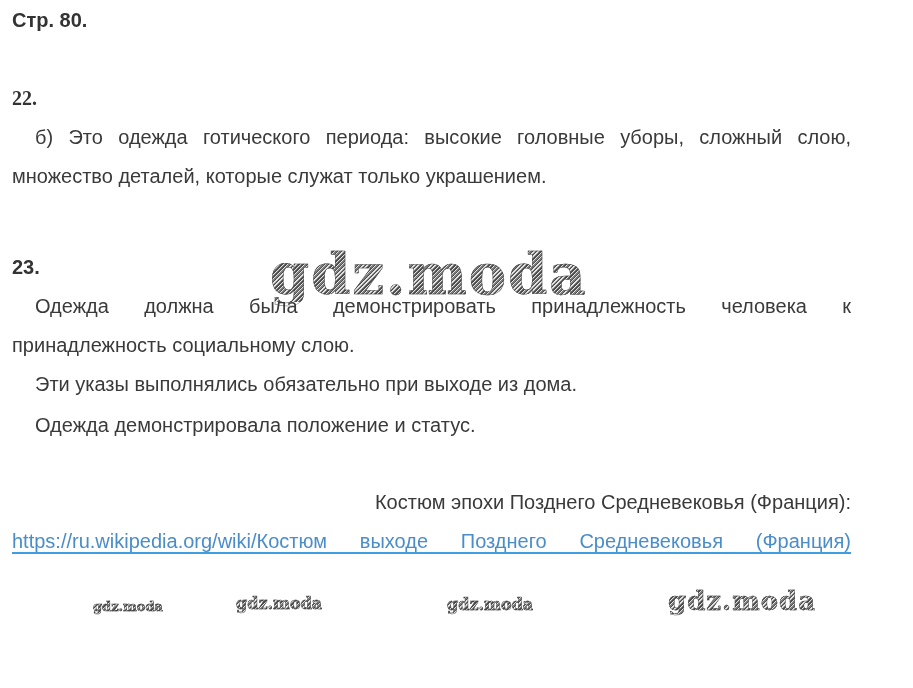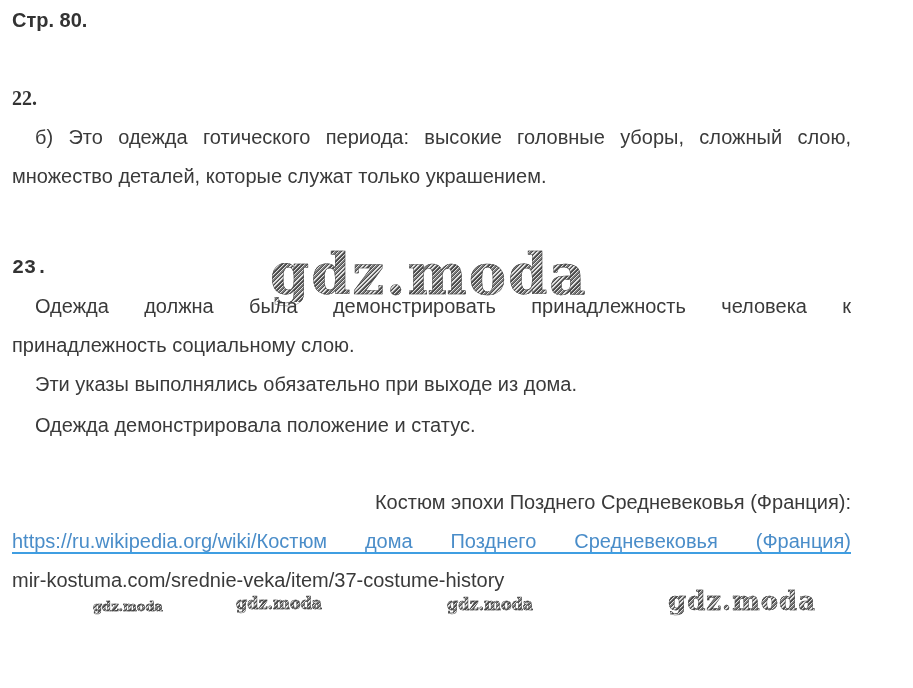--- a/index.html
+++ b/index.html
@@ -21,21 +21,21 @@
     overflow: hidden;
   }
   .page p { margin: 0; }
   .bold { font-weight: 700; color: #333333; }
   .indent { text-indent: 23px; }
   .stretch {
     text-align: justify;
     text-align-last: justify;
   }
   .m-22   { margin-top: 39px !important; font-family: Liberation Serif, serif; }
-  .m-23   { margin-top: 52px !important; font-family: Liberation Mono, monospace; }
+  .m-23   { margin-top: 52px !important; }
   .m-sm   { margin-top: 2px  !important; }
   .m-src  { margin-top: 38px !important; text-align: right; }
   .wiki-link {
     color: #4a8dc9;
     text-decoration: underline;
     text-decoration-color: #3f9ee2;
     text-decoration-thickness: 2px;
     text-underline-offset: 4px;
     cursor: pointer;
   }
@@ -79,23 +79,22 @@
   <p class="bold m-23">23.</p>
 
   <p class="indent stretch">Одежда должна была демонстрировать принадлежность человека к</p>
   <p>принадлежность социальному слою.</p>
 
   <p class="indent">Эти указы выполнялись обязательно при выходе из дома.</p>
   <p class="indent m-sm">Одежда демонстрировала положение и статус.</p>
 
   <p class="indent m-src">Костюм эпохи Позднего Средневековья (Франция):</p>
 
-  <p class="stretch"><a class="wiki-link">https://ru.wikipedia.org/wiki/Костюм дома Позднего Средневековья (Франция)</a></p>
+  <p class="stretch"><a class="wiki-link">https://ru.wikipedia.org/wiki/Костюм выходе Позднего Средневековья (Франция)</a></p>
 
-  <p>mir-kostuma.com/srednie-veka/item/37-costume-history</p>
 
   <span class="wm wm-large">gdz.moda</span>
   <span class="wm wm-s1">gdz.moda</span>
   <span class="wm wm-s2">gdz.moda</span>
   <span class="wm wm-s3">gdz.moda</span>
   <span class="wm wm-medium">gdz.moda</span>
 
 </div>
 
 </body></html>

